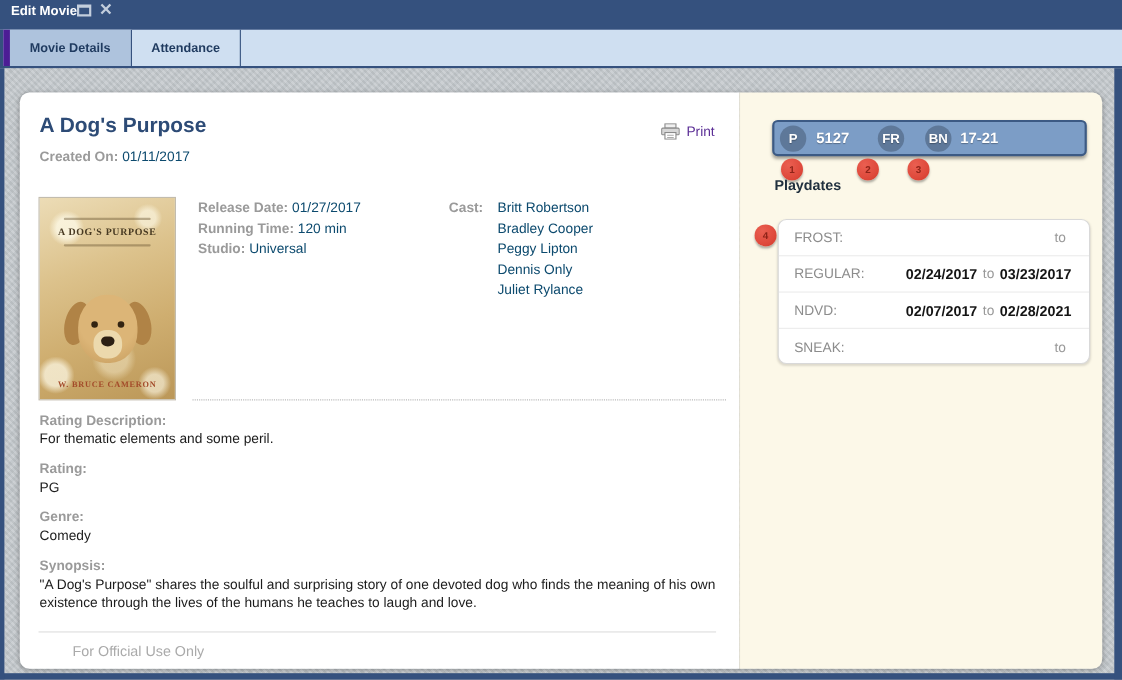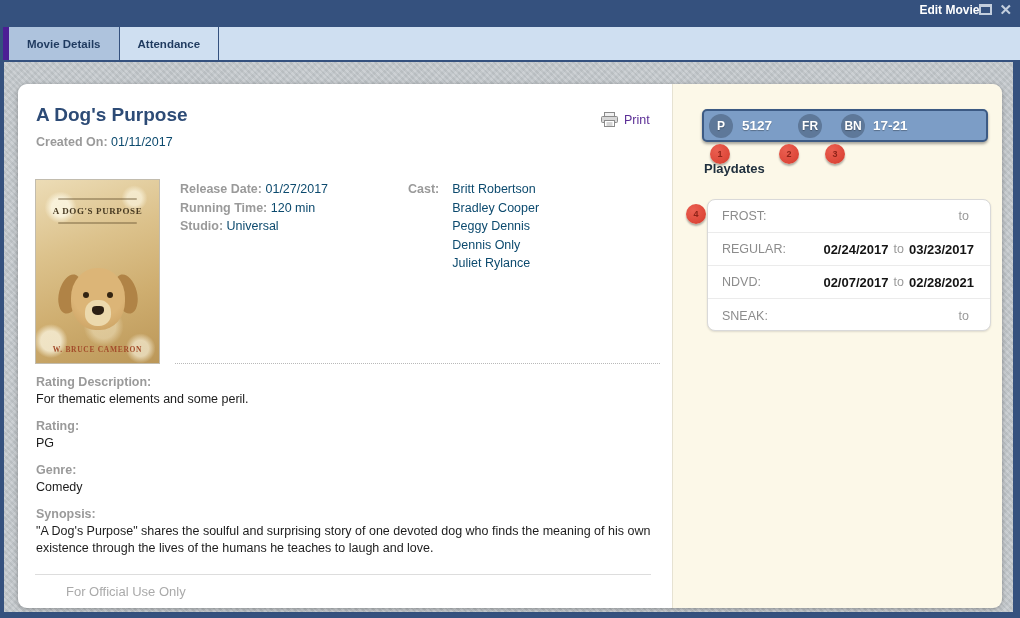--- a/index.html
+++ b/index.html
@@ -1,21 +1,21 @@
 <!DOCTYPE html>
 <html><head>
 <meta charset="utf-8">
 <style>
   * { margin:0; padding:0; box-sizing:border-box; }
   body { font-family:"Liberation Sans", sans-serif; background:#888; }
   .stage { position:relative; width:1020px; height:618px; overflow:hidden; background:#35517e; }
 
   
   .titlebar { position:absolute; top:0; left:0; width:100%; height:27px; background:#35517e;
-              display:flex; align-items:center; justify-content:flex-end; padding:0 8px 8px 10px; }
+              display:flex; align-items:center; justify-content:flex-start; padding:0 8px 8px 10px; }
   .titlebar-text { color:#fff; font-size:12px; font-weight:bold; }
   .win-controls { display:flex; align-items:center; gap:7px; }
   .win-max { width:13px; height:11px; border:2px solid #c3cedd; border-top-width:3px; display:inline-block; cursor:pointer; }
   .win-close { color:#c3cedd; font-size:15px; font-weight:bold; line-height:1; cursor:pointer; }
 
   
   .tabstrip { position:absolute; top:27px; left:0; width:100%; height:35px; background:#cfdff1;
               border-left:3px solid #35517e; border-bottom:2px solid #35517e; display:flex; }
   .tab { height:100%; display:flex; align-items:center; justify-content:center;
          font-size:11.5px; font-weight:bold; color:#1f3a5f; border-right:1px solid #35517e;
@@ -192,21 +192,21 @@
             <span class="lbl">Studio:</span>
             <span class="val">Universal</span>
           </div>
         </div>
 
         <div class="cast-col">
           <span class="lbl">Cast:</span>
           <div class="cast-list">
             <span class="val">Britt Robertson</span>
             <span class="val">Bradley Cooper</span>
-            <span class="val">Peggy Dennis</span>
+            <span class="val">Peggy Lipton</span>
             <span class="val">Dennis Only</span>
             <span class="val">Juliet Rylance</span>
           </div>
         </div>
 
         <div class="dotted-divider"></div>
 
         <div class="sections">
           <div class="sec">
             <div class="sec-label">Rating Description:</div>

